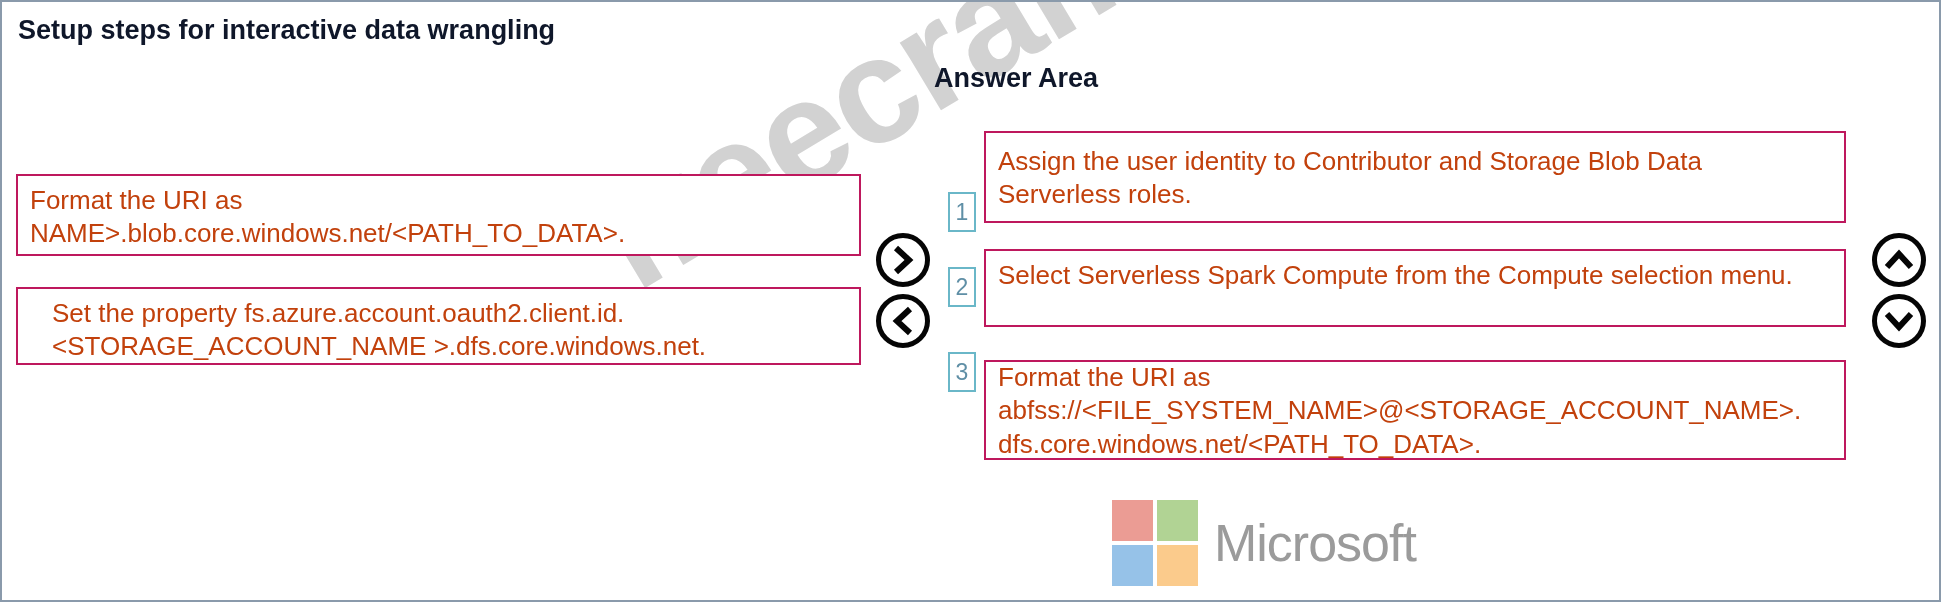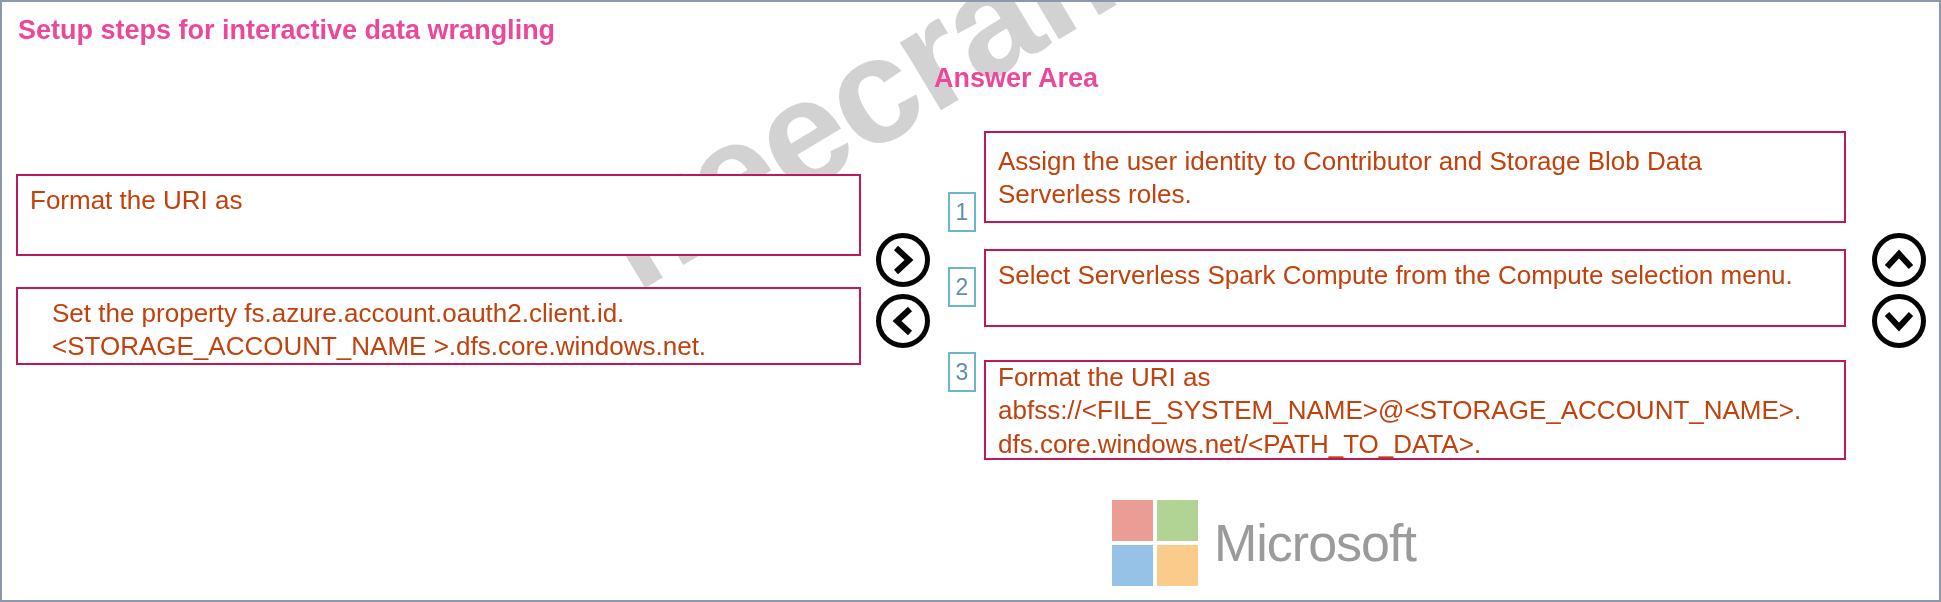--- a/index.html
+++ b/index.html
@@ -36,21 +36,21 @@
     pointer-events: none;
     user-select: none;
     z-index: 5;
   }
 
   
   .heading {
     position: absolute;
     font-size: 27px;
     font-weight: bold;
-    color: #ec4899;
+    color: #0f172a;
     white-space: nowrap;
     z-index: 10;
   }
   #heading-left  { left: 16px;  top: 13px; }
   #heading-right { left: 932px; top: 13px; margin-top: 48px; }
 
   
   .opt-box {
     position: absolute;
     box-sizing: border-box;
@@ -147,20 +147,21 @@
 
 <div id="page">
 
   <div id="watermark">freecram.net</div>
 
   <div class="heading" id="heading-left">Setup steps for interactive data wrangling</div>
   <div class="heading" id="heading-right">Answer Area</div>
 
   <div class="opt-box" id="src-box-1">
     <span class="txt">Format the URI as</span>
+    <span class="txt">NAME&gt;.blob.core.windows.net/&lt;PATH_TO_DATA&gt;.</span>
   </div>
 
   <div class="opt-box" id="src-box-2">
     <span class="txt">Set the property fs.azure.account.oauth2.client.id.</span>
     <span class="txt">&lt;STORAGE_ACCOUNT_NAME &gt;.dfs.core.windows.net.</span>
   </div>
 
   <div class="circ-btn" id="btn-move-right">
     <svg width="26" height="30" viewBox="0 0 26 30" aria-hidden="true">
       <path d="M6 3 L19 15 L6 27" fill="none" stroke="#050505" stroke-width="6" stroke-linecap="butt" stroke-linejoin="miter"></path>

